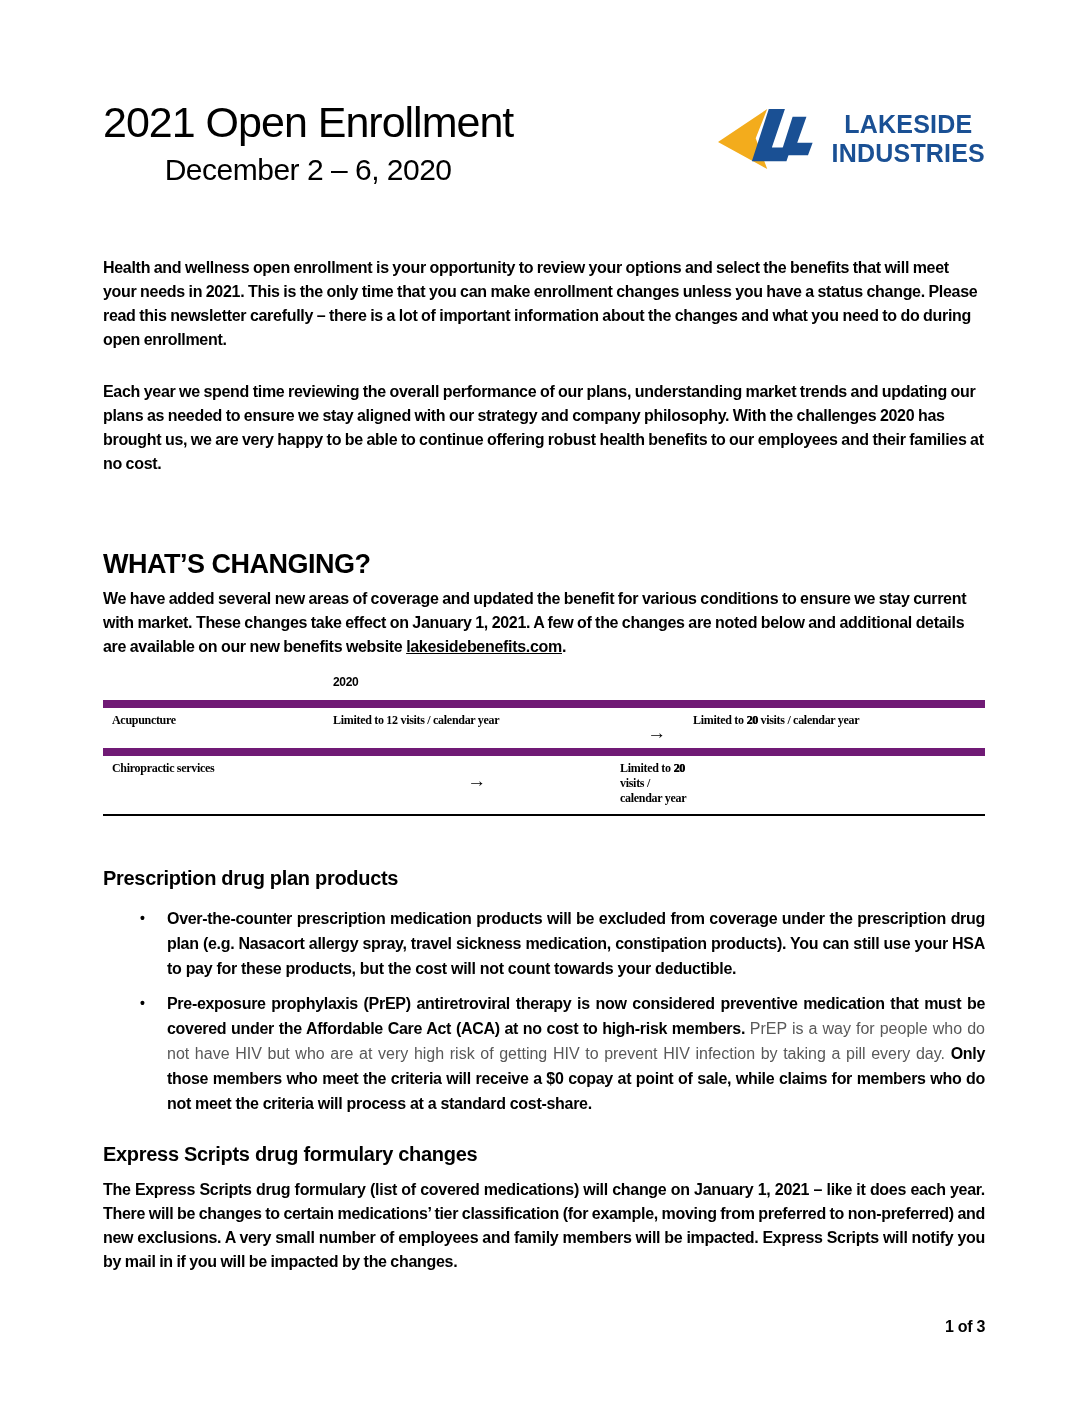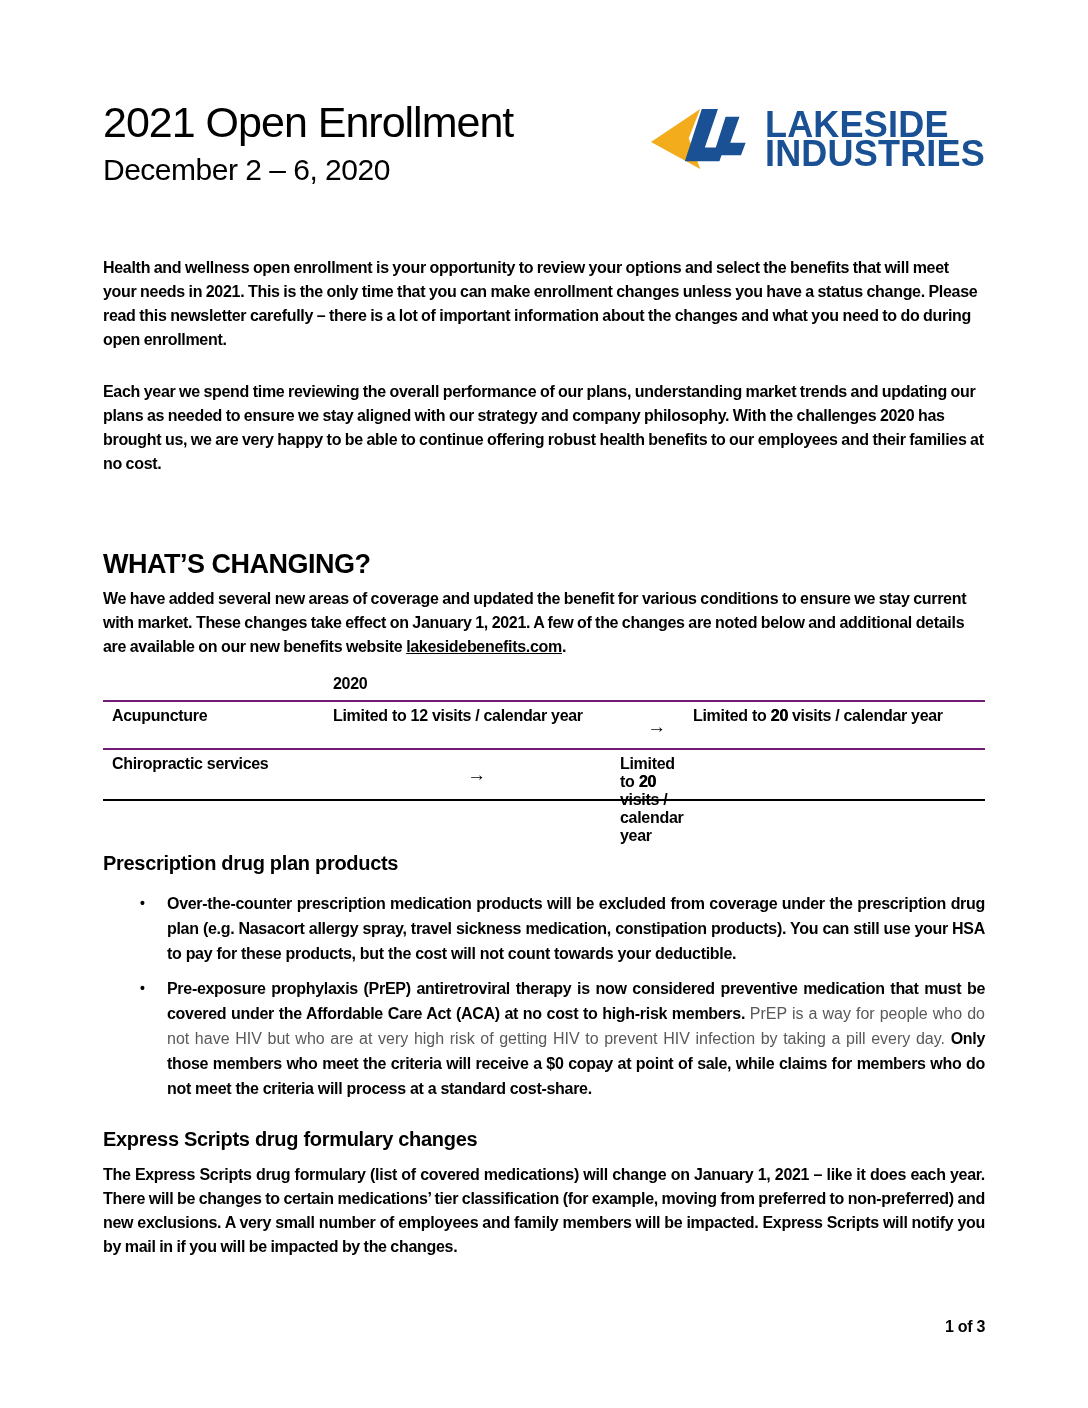--- a/index.html
+++ b/index.html
@@ -5,26 +5,26 @@
   * { margin:0; padding:0; box-sizing:border-box; }
   html,body { background:#ffffff; }
   body {
     width:1088px; height:1408px; position:relative;
     font-family:"Liberation Sans","DejaVu Sans",sans-serif;
     color:#000;
   }
   .page { position:absolute; inset:0; padding:0 103px; }
 
   
-  .header-row { display:flex; justify-content:space-between; align-items:flex-start; margin-top:98px; }
+  .header-row { display:flex; justify-content:space-between; align-items:flex-start; margin-top:98px;text-align:center; }
   .doc-title { font-size:43px; font-weight:400; letter-spacing:-1px; line-height:48px; }
   .doc-subtitle { font-size:30px; font-weight:400; letter-spacing:-0.5px; line-height:36px; margin-top:6px; }
   .logo { display:flex; align-items:center; gap:14px; margin-top:0; }
   .logo svg { display:block; }
-  .logo-text { color:#1A5094; font-weight:700; font-size:36px; line-height:29px; letter-spacing:0.2px; }
+  .logo-text { color:#1A5094; font-weight:700; font-size:25px; line-height:29px; letter-spacing:0.2px; }
 
   
   .body-text {
     font-size:16px; font-weight:700; line-height:24px;
     letter-spacing:-0.3px; word-spacing:-0.5px;
   }
   .p-intro1 { margin-top:68px; }
   .p-intro2 { margin-top:28px; }
 
   h2.wc-heading {
@@ -36,24 +36,24 @@
 
   h3.sub-heading { font-size:20px; font-weight:700; line-height:24px; letter-spacing:-0.3px; }
   .h-medical { margin-top:22px; }
   .h-prescription { margin-top:50px; }
   .h-express { margin-top:26px; }
 
   
   .plan-table { margin-top:14px; border-bottom:2px solid #000; }
   .t-row { display:grid; grid-template-columns:230px 287px 73px auto; }
   .t-head { height:27px; }
-  .t-data { border-top:2px solid #701a75; }
+  .t-data { border-top:8px solid #701a75;font-family:Liberation Serif, serif; }
   .t-data.r1 { height:48px; }
-  .t-data.r2 { height:51px; }
-  .t-cell { padding-top:5px; font-size:16px; font-weight:700; letter-spacing:-0.3px; }
+  .t-data.r2 { height:66px; }
+  .t-cell { padding-top:5px; font-size:12px; font-weight:700; letter-spacing:-0.3px; }
   .t-cell.service { padding-left:9px; }
   .t-cell.arrow-cell { text-align:center; padding-top:14px; font-size:19px; }
   .t-head .t-cell { padding-top:2px; }
   .xbold { text-shadow:0.5px 0 0 currentColor; }
 
   
   ul.bullets { list-style:none; margin-top:16px; }
   ul.bullets li {
     position:relative; padding-left:64px; text-align:justify;
     font-size:16px; font-weight:700; line-height:25px; letter-spacing:-0.3px;

